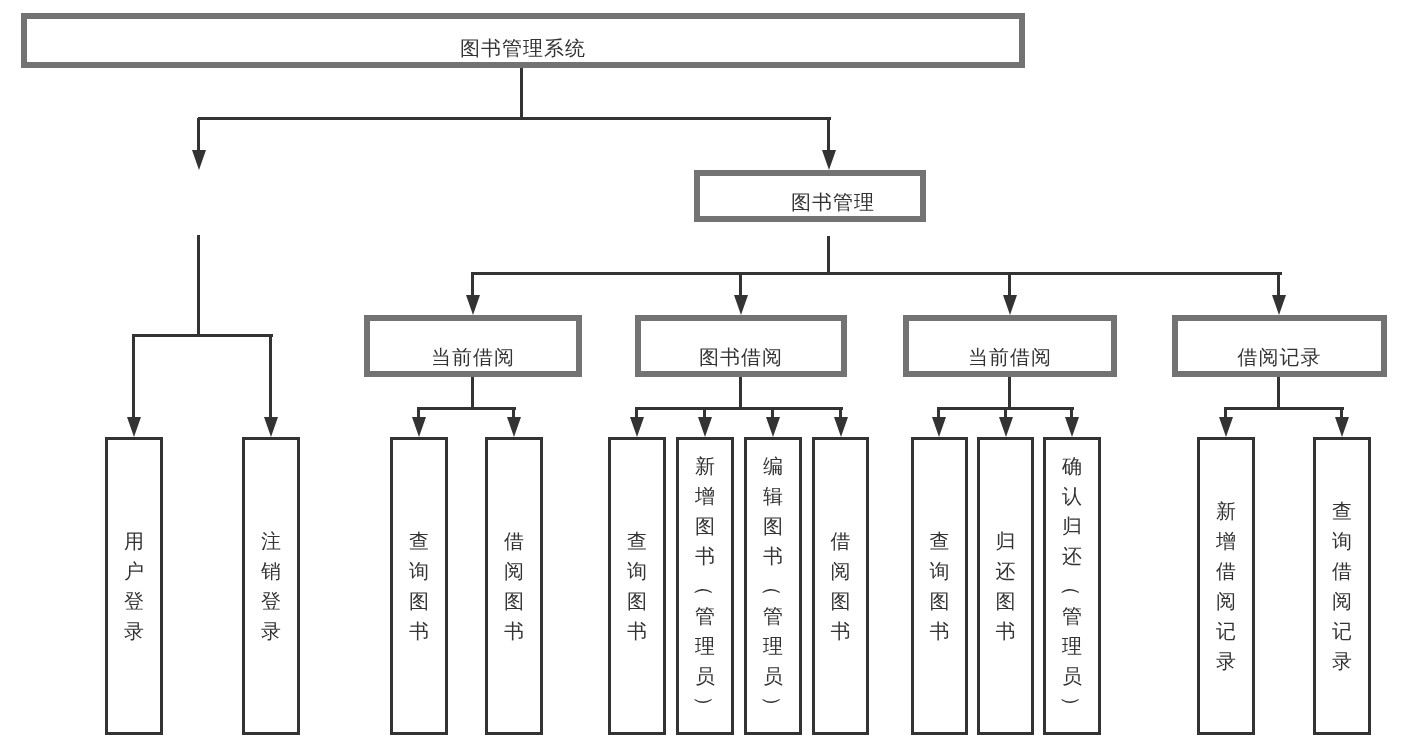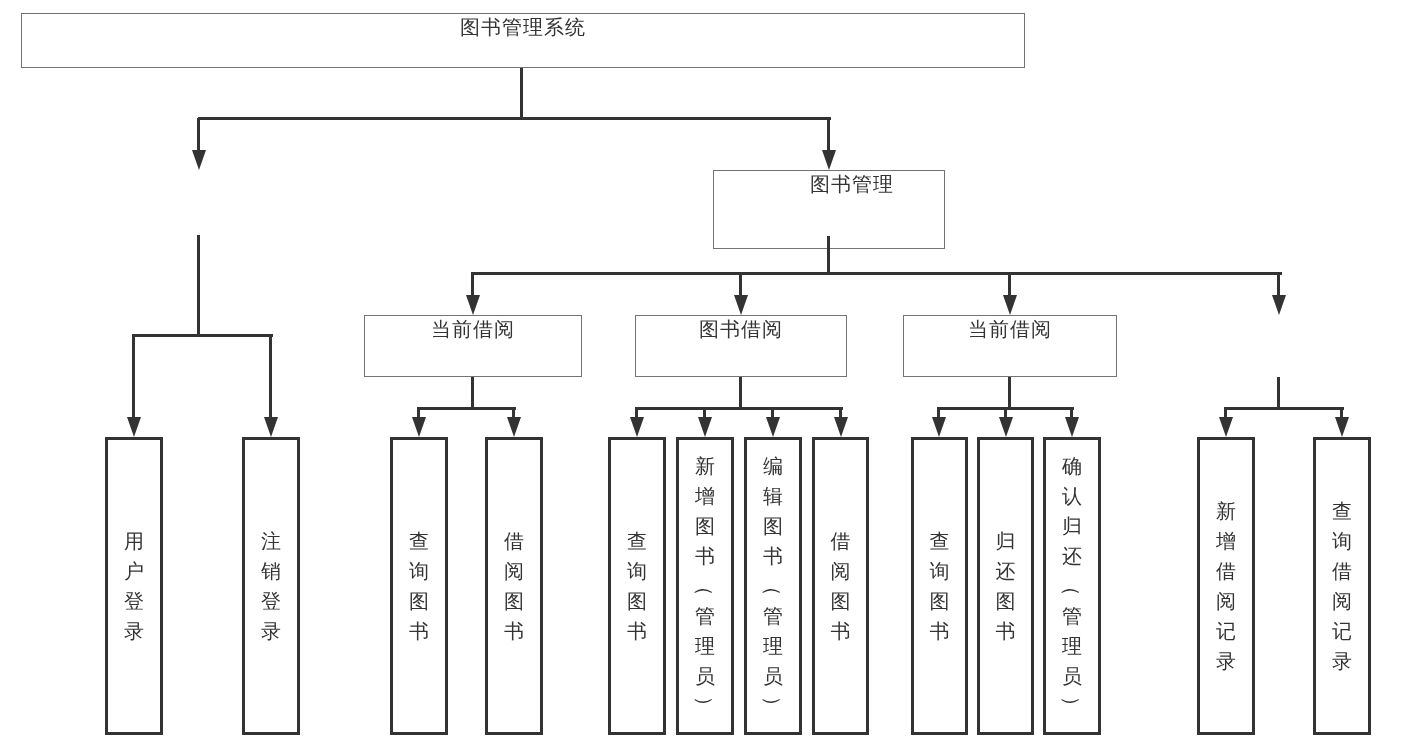--- a/index.html
+++ b/index.html
@@ -7,23 +7,23 @@
     position:relative;
     width:1405px;height:747px;
     background:#ffffff;
     font-family:"Liberation Sans","DejaVu Sans",sans-serif;
     color:#333333;
     overflow:hidden;
   }
   .node{
     position:absolute;
     box-sizing:border-box;
-    border:1px solid #737373;
+    border:6px solid #737373;
     background:#ffffff;
-    display:flex;align-items:flex-start;justify-content:center;
+    display:flex;align-items:flex-end;justify-content:center;
     font-size:20px;
     letter-spacing:1px;
     color:#333333;
   }
   .leaf{
     position:absolute;
     box-sizing:border-box;
     border:3px solid #333333;
     background:#ffffff;
     top:437px;height:298px;width:58px;
@@ -60,36 +60,39 @@
 </head>
 <body>
 
 <div class="canvas">
 
   <div class="node" style="left:21px;top:13px;width:1004px;height:55px;">
     <span>图书管理系统</span>
   </div>
 
 
-  <div class="node" style="left:713px;top:170px;width:232px;height:79px;padding-left:46px;">
+  <div class="node" style="left:694px;top:170px;width:232px;height:52px;padding-left:46px;">
     <span>图书管理</span>
   </div>
 
   <div class="node" style="left:364px;top:315px;width:218px;height:62px;">
     <span>当前借阅</span>
   </div>
 
   <div class="node" style="left:635px;top:315px;width:212px;height:62px;">
     <span>图书借阅</span>
   </div>
 
   <div class="node" style="left:903px;top:315px;width:214px;height:62px;">
     <span>当前借阅</span>
   </div>
 
+  <div class="node" style="left:1172px;top:315px;width:215px;height:62px;">
+    <span>借阅记录</span>
+  </div>
 
   <div class="leaf" style="left:105px;">
     <div class="vtext">
         <span>用</span>
         <span>户</span>
         <span>登</span>
         <span>录</span>
       </div>
   </div>
   <div class="leaf" style="left:242px;">

